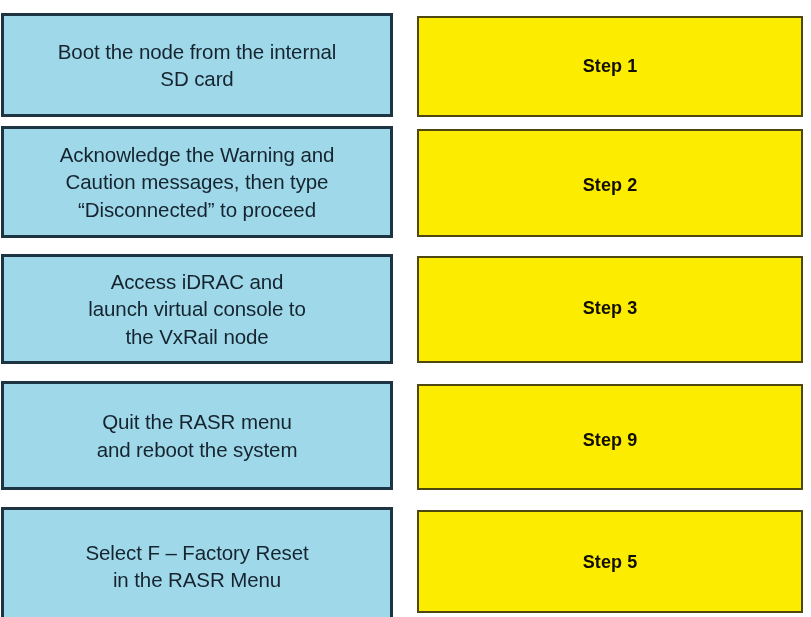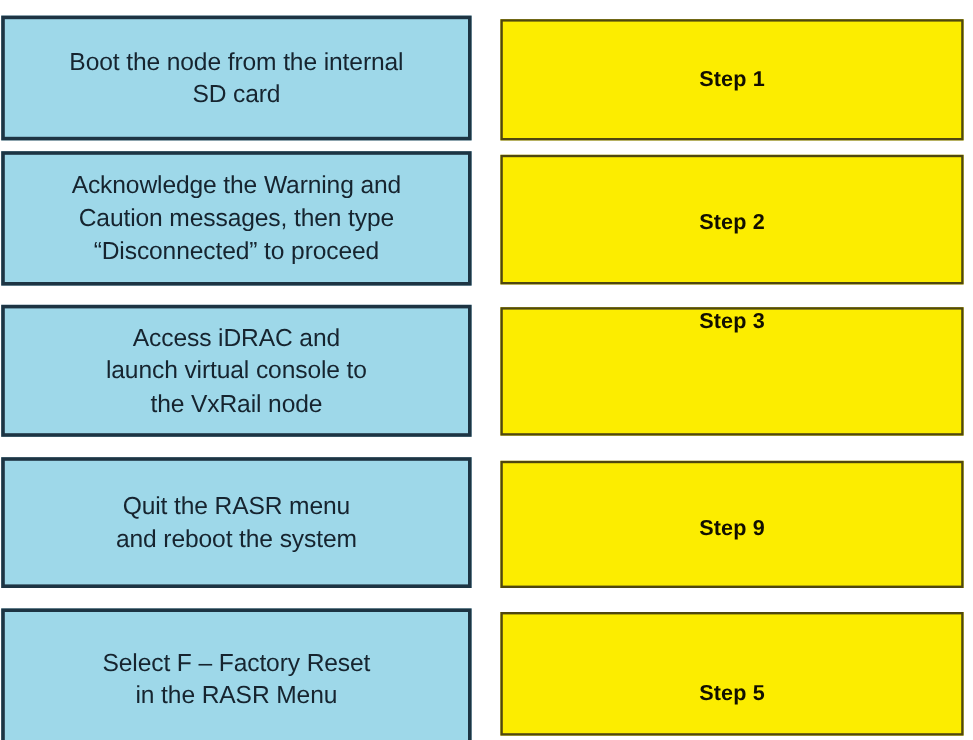--- a/index.html
+++ b/index.html
@@ -82,31 +82,31 @@
   .r1 .step-box { top: 4px;  height: 101px; padding-top: 39px; }
 
   
   .r2 { top: 126px; height: 112px; }
   .r2 .desc-box { top: 0px;  height: 112px; }
   .r2 .step-box { top: 3px;  height: 108px; padding-top: 45px; }
 
   
   .r3 { top: 254px; height: 110px; }
   .r3 .desc-box { top: 0px;  height: 110px; }
-  .r3 .step-box { top: 2px;  height: 107px; }
+  .r3 .step-box { top: 2px;  height: 107px; padding-top: 41px; }
 
   
   .r4 { top: 381px; height: 109px; }
   .r4 .desc-box { top: 0px;  height: 109px; justify-content: flex-end; }
   .r4 .step-box { top: 3px;  height: 106px; padding-top: 45px; }
 
   
   .r5 { top: 507px; height: 106px; }
   .r5 .desc-box { top: 0px;  height: 118px; }
-  .r5 .step-box { top: 3px;  height: 103px; padding-top: 56px; }
+  .r5 .step-box { top: 3px;  height: 103px; padding-top: 41px; }
 </style>
 </head>
 <body>
 
 <div id="diagram">
 
   <div class="row r1">
     <div class="desc-box">
       <span class="desc-text">Boot the node from the internal
 SD card</span>

